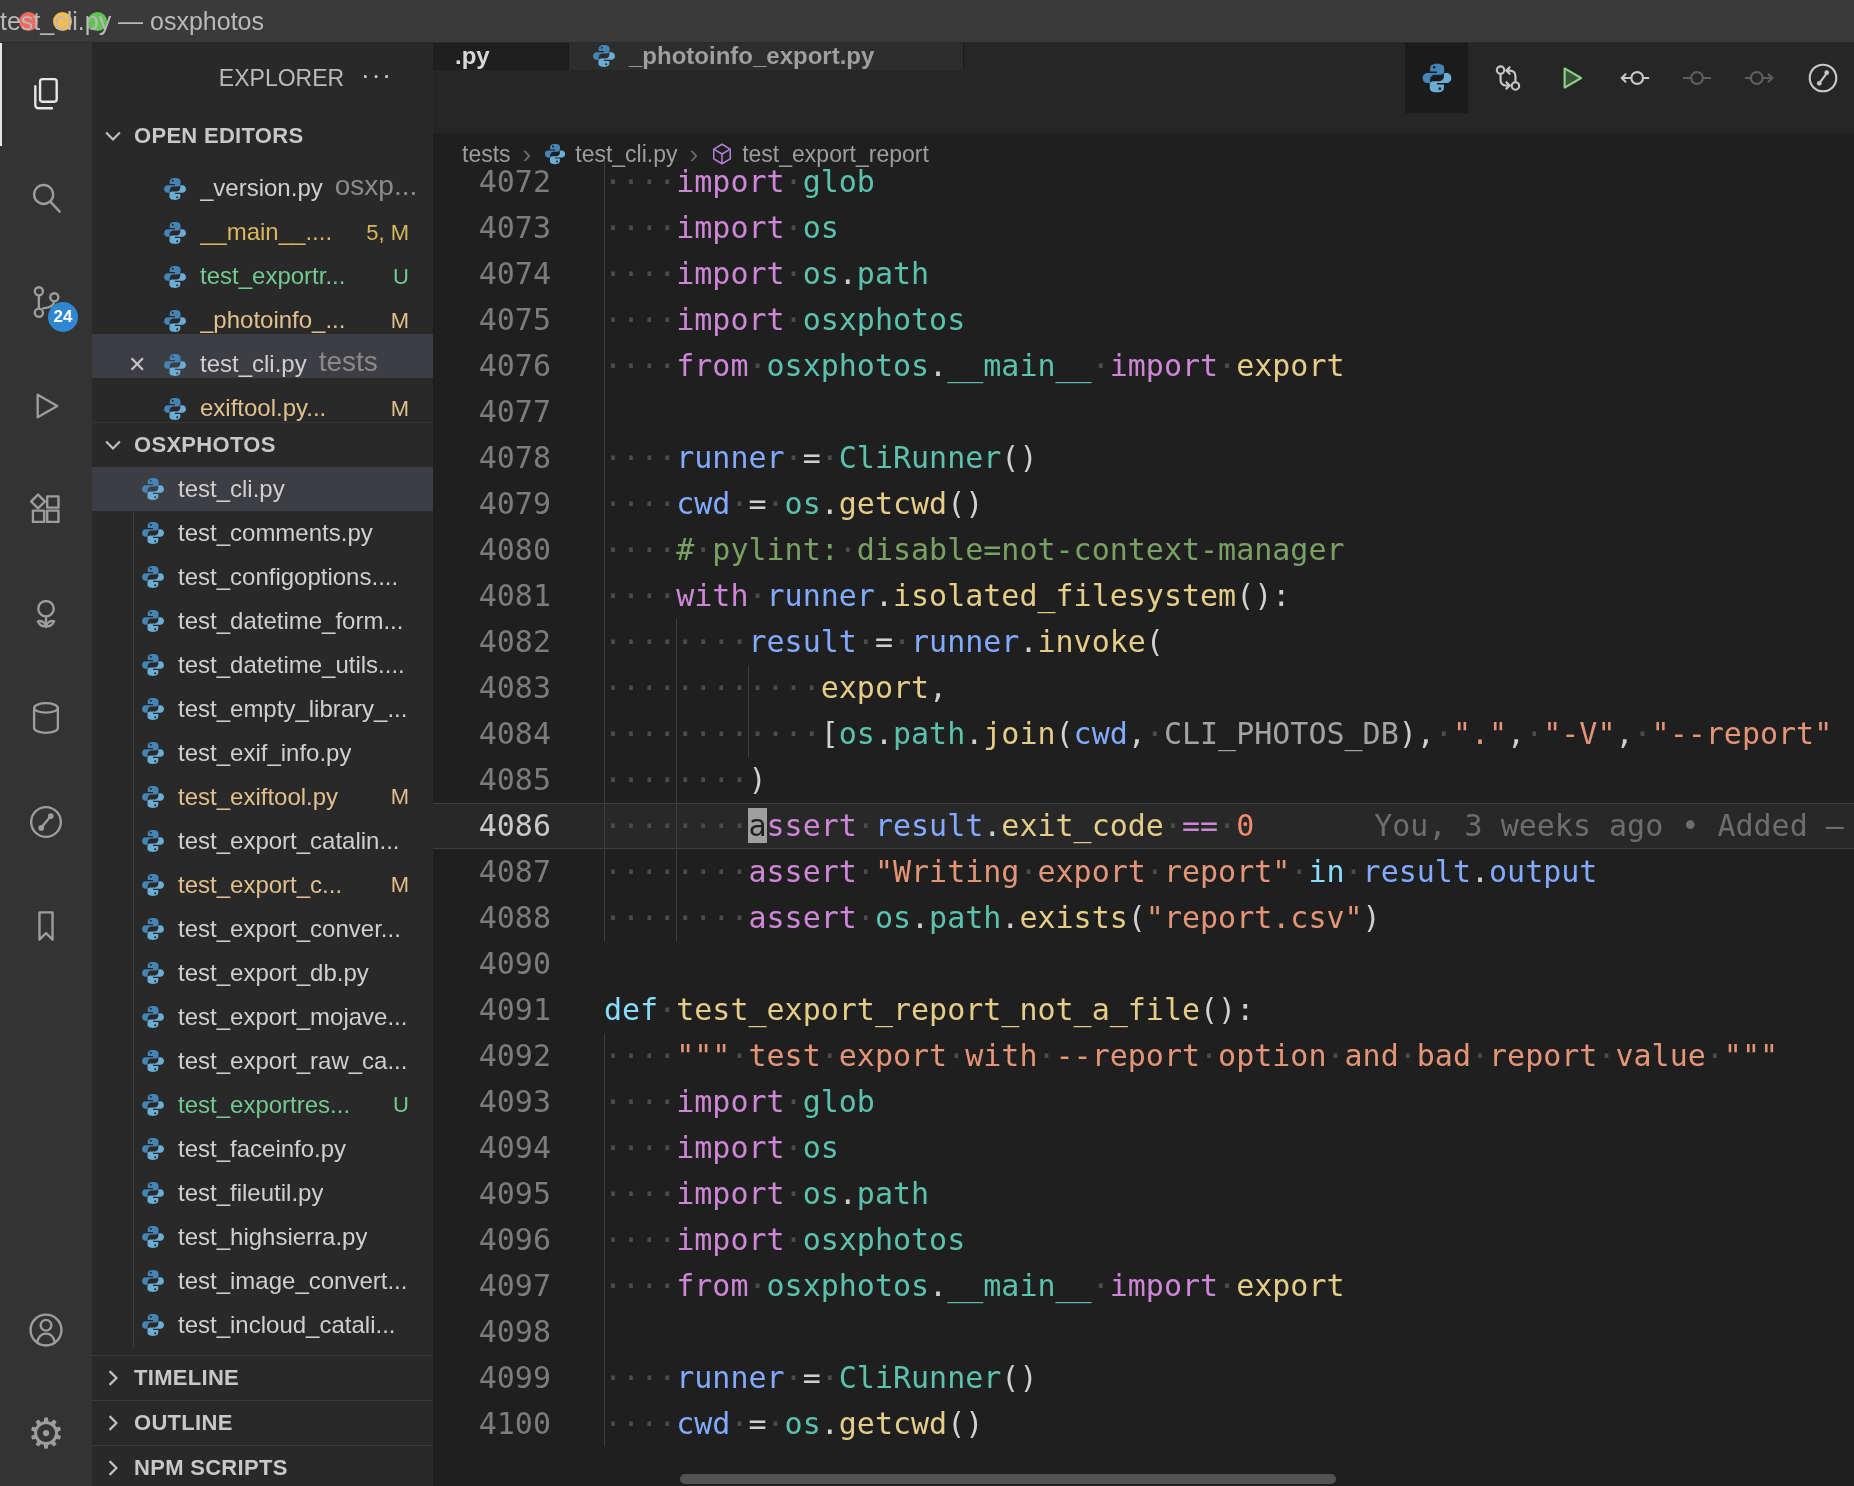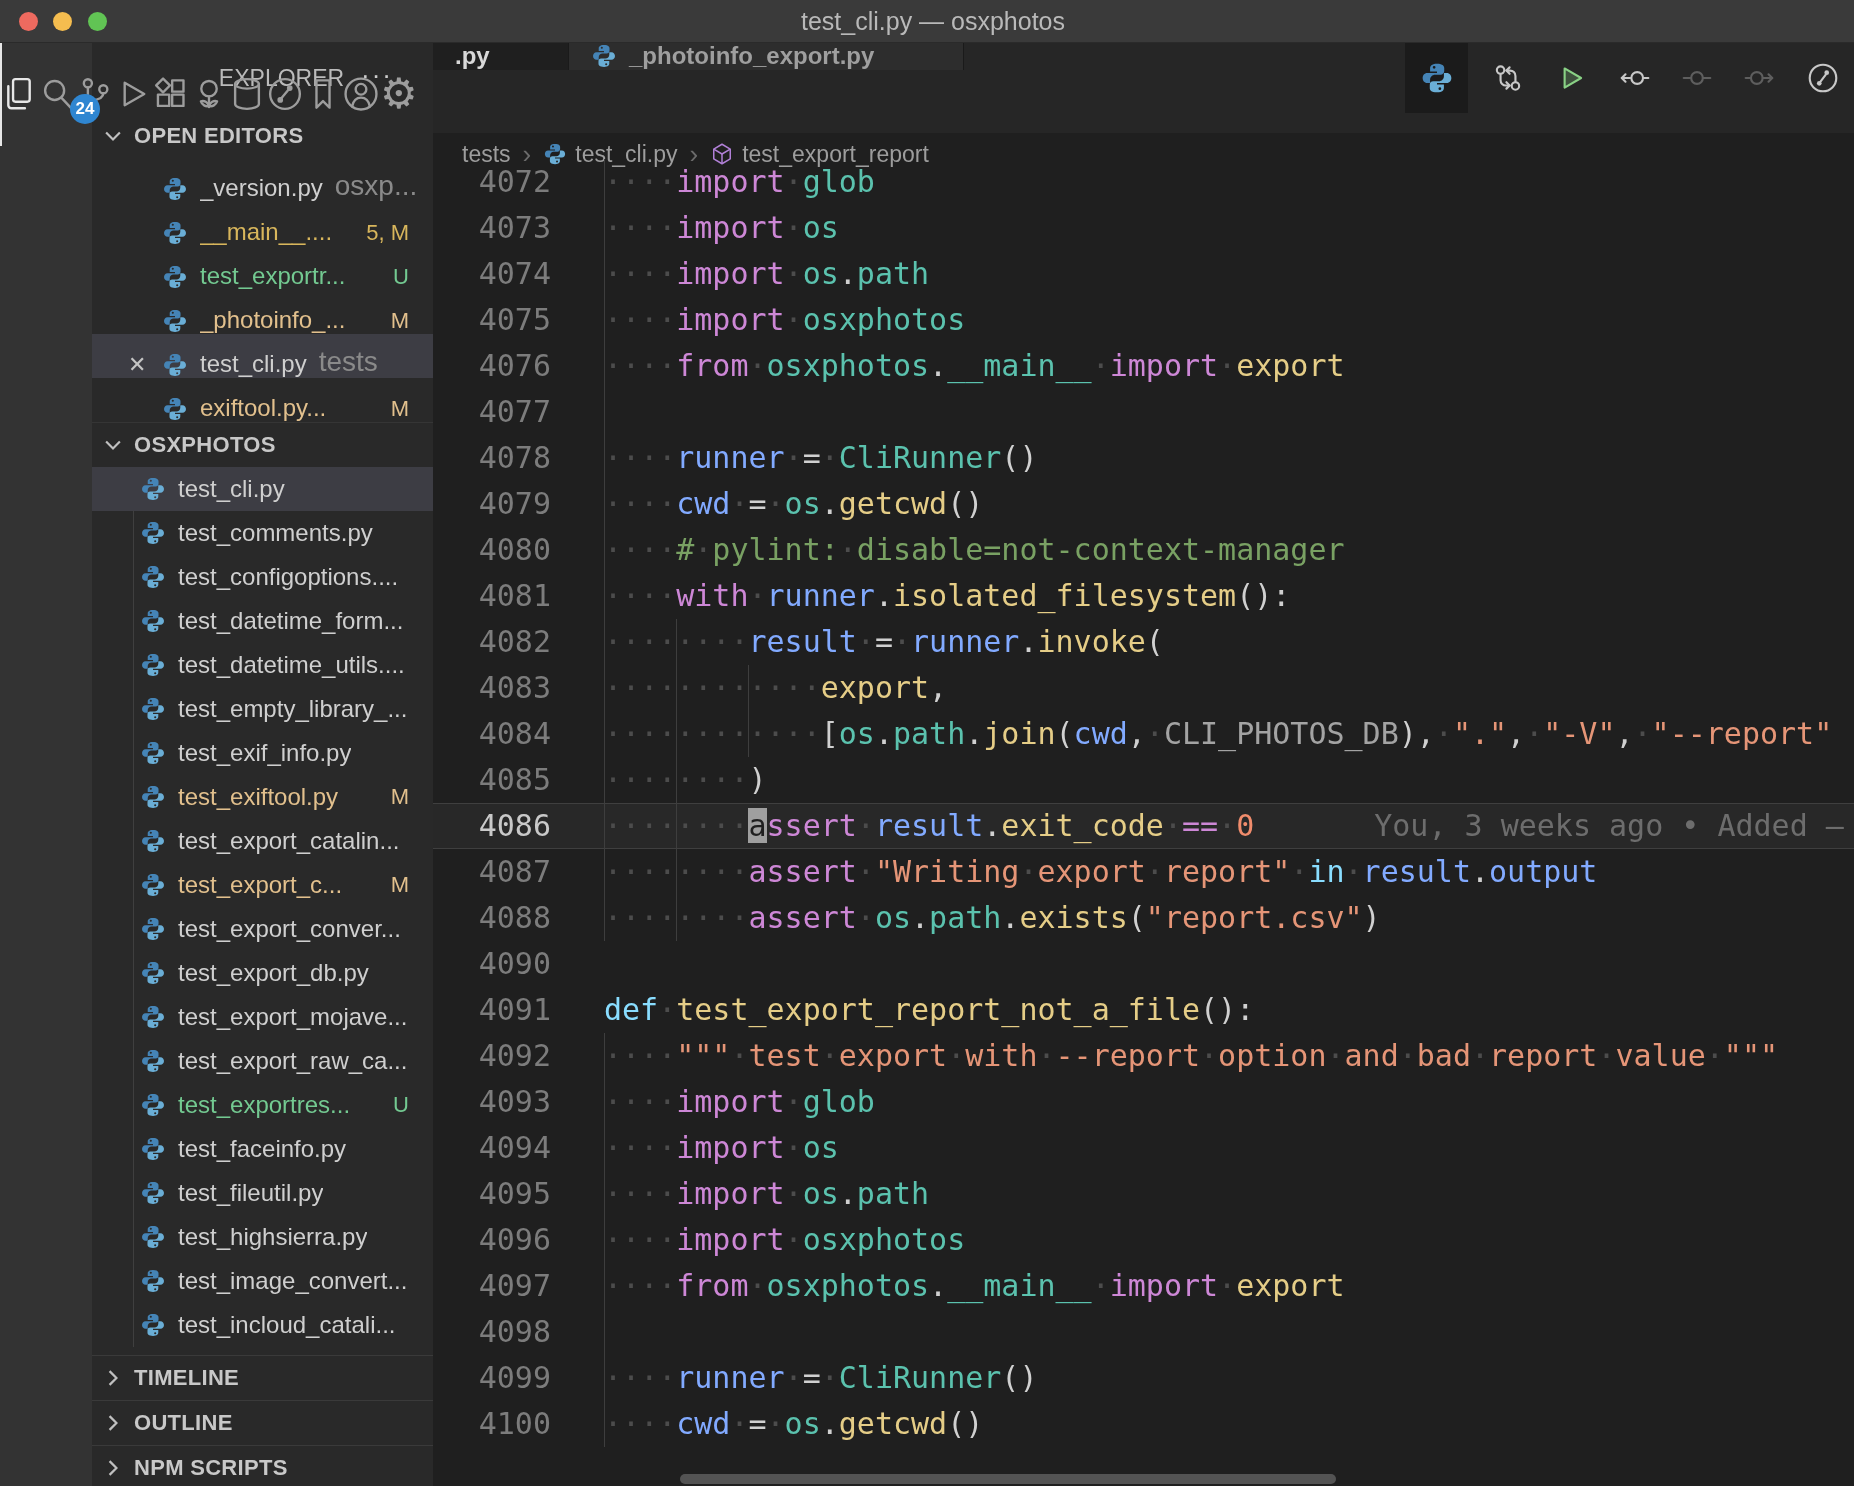--- a/index.html
+++ b/index.html
@@ -1,29 +1,29 @@
 <!DOCTYPE html>
 <html><head>
 <meta charset="utf-8">
 <style>
   html,body{margin:0;padding:0;background:#1f1f1f;}
   body{width:1854px;height:1486px;position:relative;overflow:hidden;
        font-family:"Liberation Sans",sans-serif;-webkit-font-smoothing:antialiased;user-select:none;}
   
   .titlebar{position:absolute;left:0;top:0;width:100%;height:42px;background:#3a3a3a;
             border-bottom:1px solid #2a2a2a;z-index:30;}
-  .title-text{position:absolute;left:0;right:0;top:0;height:42px;line-height:42px;text-align:center;
-              color:#b9b9b9;font-size:25px;margin-left:12px;}
+  .title-text{position:absolute;left:0;right:0;top:0;height:42px;line-height:42px;
+              color:#b9b9b9;font-size:25px;}
   .tl{position:absolute;top:12px;width:19px;height:19px;border-radius:50%;}
   .tl.red{left:19px;background:#ee6a5f;}
   .tl.yellow{left:53px;background:#f5bd4f;}
   .tl.green{left:88px;background:#61c454;}
   
   .activitybar{position:absolute;left:0;top:42px;bottom:0;width:92px;background:#333333;z-index:20;
-               display:flex;flex-direction:row;}
+               display:flex;flex-direction:column;}
   .ab-item{height:104px;display:flex;align-items:center;justify-content:center;color:#9d9d9d;position:relative;}
   .ab-item.active{color:#e7e7e7;box-shadow:inset 2px 0 0 #e7e7e7;}
   .ab-spacer{flex:1;}
   .ab-badge{position:absolute;right:14px;bottom:22px;min-width:30px;height:30px;border-radius:15px;
             background:#2f86d1;color:#fff;font-size:17px;font-weight:700;display:flex;align-items:center;justify-content:center;}
   .gear-glyph{font-family:"DejaVu Sans",sans-serif;font-size:42px;line-height:42px;}
   
   .sidebar{position:absolute;left:92px;top:42px;bottom:0;width:341px;background:#292929;color:#cfcfcf;
            overflow:hidden;z-index:10;}
   .sb-title{height:72px;display:flex;align-items:center;padding:0 0 0 38px;color:#bbbbbb;font-size:23px;position:relative;justify-content:center;}

